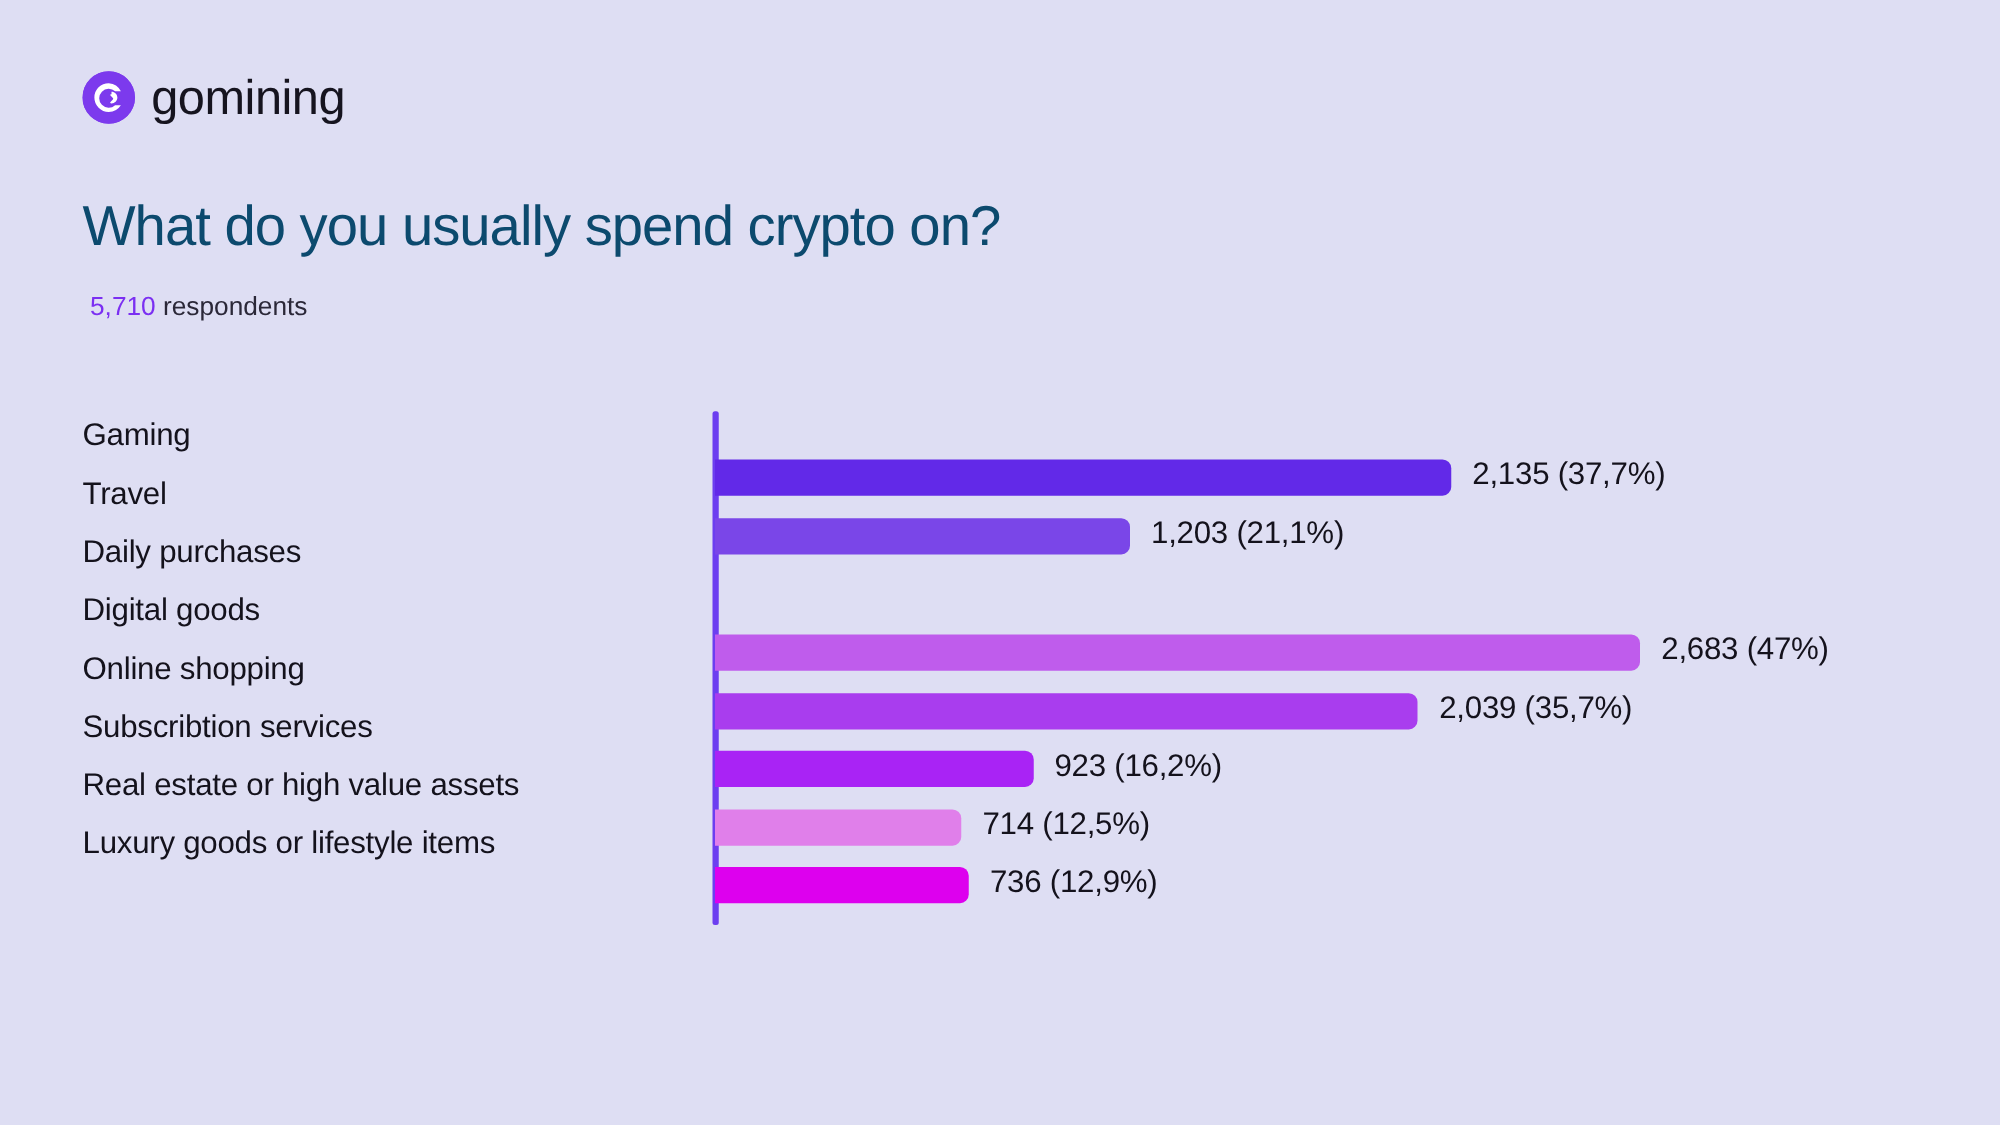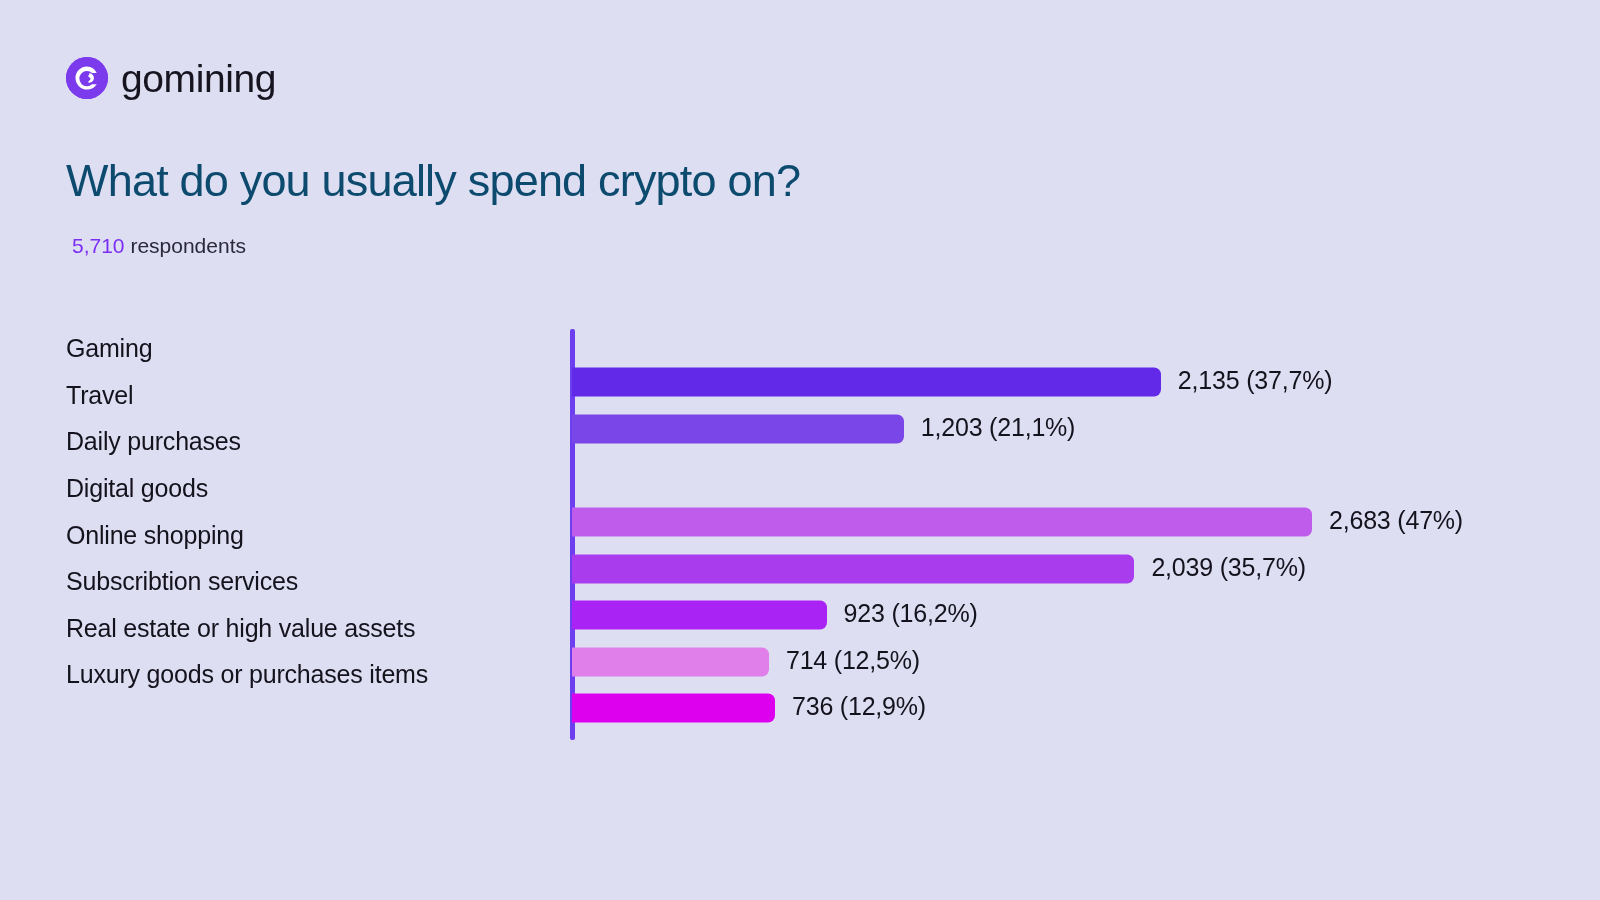--- a/index.html
+++ b/index.html
@@ -204,21 +204,21 @@
           </div>
         </div>
         <div class="row">
           <span class="cat-label">Real estate or high value assets</span>
           <div class="bar-area">
             <div class="bar" style="width: 196.929px; background: rgb(224, 127, 234);"></div>
             <span class="bar-value">714 (12,5%)</span>
           </div>
         </div>
         <div class="row">
-          <span class="cat-label">Luxury goods or purchases items</span>
+          <span class="cat-label">Luxury goods or lifestyle items</span>
           <div class="bar-area">
             <div class="bar" style="width: 202.997px; background: rgb(221, 0, 238);"></div>
             <span class="bar-value">736 (12,9%)</span>
           </div>
         </div>
       </div>
   </div>
 
 </div>
 

